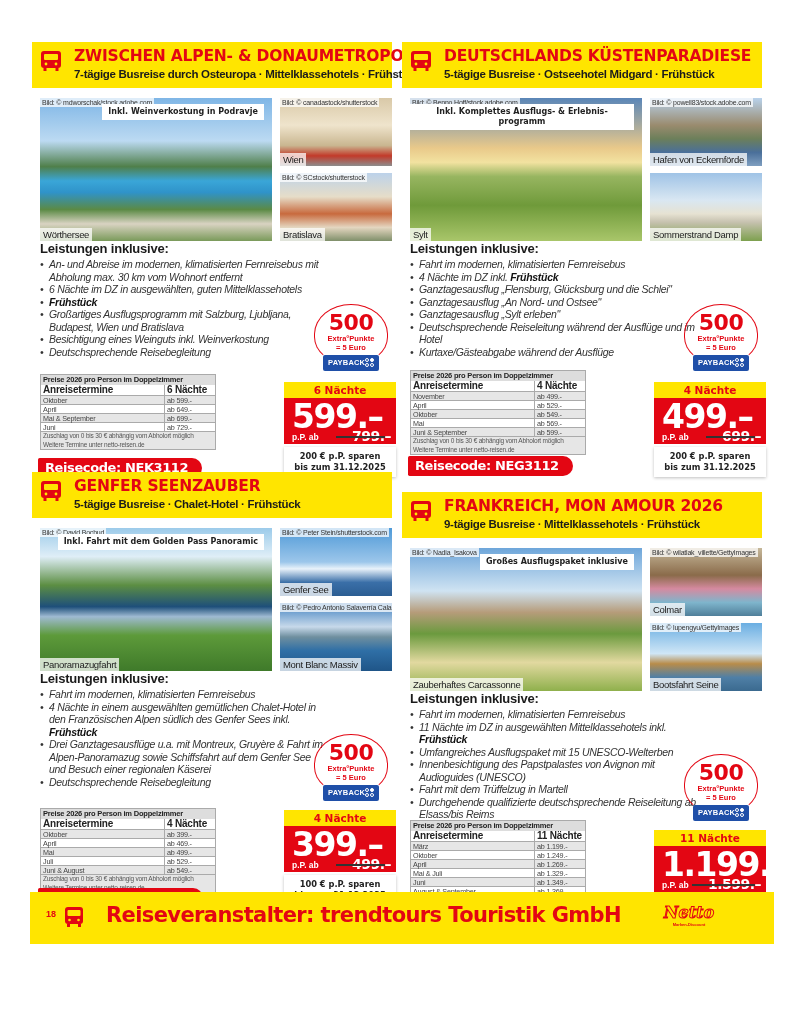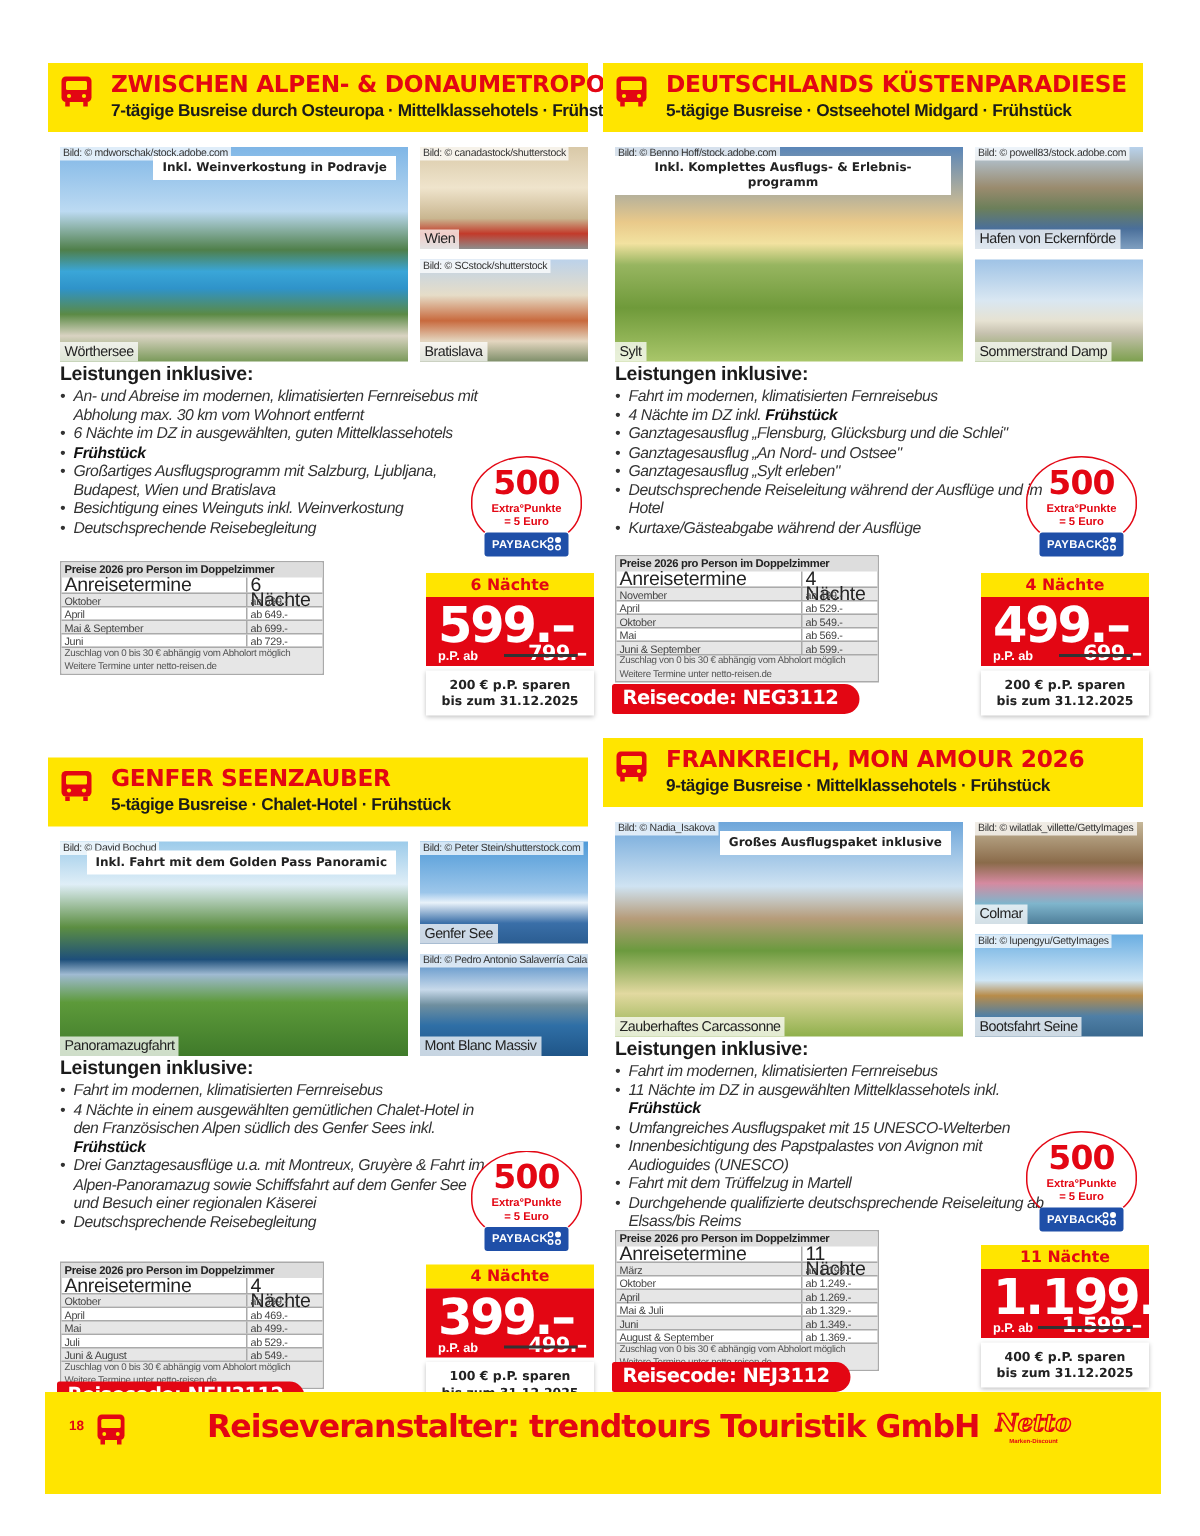--- a/index.html
+++ b/index.html
@@ -2,21 +2,21 @@
 <html><head>
 <meta charset="utf-8">
 <style>
   * { box-sizing: border-box; margin: 0; padding: 0; }
   html, body { width: 800px; height: 1024px; background: #ffffff; overflow: hidden; }
   body { font-family: "Liberation Sans", sans-serif; color: #222; position: relative; }
 
   .offer { position: absolute; width: 370px; height: 444px; }
   .offer.o1 { left: 32px; top: 42px; }
   .offer.o2 { left: 402px; top: 42px; }
-  .offer.o3 { left: 32px; top: 505px; }
+  .offer.o3 { left: 32px; top: 472px; }
   .offer.o4 { left: 402px; top: 492px; }
 
   .head { position: absolute; left: 0; top: 0; width: 360px; height: 46px; background: #ffe500; }
   .head .bus { position: absolute; left: 8px; top: 8px; width: 22px; height: 22px; }
   .head .title { position: absolute; left: 42px; top: 5px; font-weight: bold; font-size: 15.5px; color: #e30613; letter-spacing: -0.2px; white-space: nowrap; font-family: "DejaVu Sans", sans-serif; }
   .head .sub { position: absolute; left: 42px; top: 26px; font-weight: bold; font-size: 11.5px; color: #1b1b1b; white-space: nowrap; letter-spacing: -0.3px; }
 
   .img { position: absolute; overflow: hidden; padding-left: 27px; }
   .img.main { left: 8px; top: 56px; width: 232px; height: 143px; }
   .img.s1 { left: 248px; top: 56px; width: 112px; height: 68px; }
@@ -34,42 +34,42 @@
   .payback { position: absolute; left: 282px; top: 262px; width: 74px; height: 70px; }
   .pb-circle { position: absolute; left: 0; top: 0; width: 74px; height: 60px; border: 1.3px solid #e30613; border-radius: 50% 50% 45% 45%; border-bottom-color: transparent; }
   .pb-num { position: absolute; left: 0; top: 6px; width: 74px; text-align: center; color: #e30613; font-weight: bold; font-size: 22px; letter-spacing: -0.5px; font-family: "DejaVu Sans", sans-serif; }
   .pb-txt { position: absolute; left: 0; top: 31px; width: 74px; text-align: center; color: #e30613; font-weight: bold; font-size: 7.5px; line-height: 8.5px; }
   .pb-badge { position: absolute; left: 9px; top: 51px; width: 56px; height: 16px; background: #1f4fa8; border-radius: 2px; color: #fff; font-weight: bold; font-size: 7.5px; line-height: 16px; padding-left: 5px; letter-spacing: 0.2px; }
   .pb-dots { position: absolute; right: 4px; top: 3px; width: 10px; height: 10px; }
   .pb-dots i { position: absolute; width: 4px; height: 4px; border: 1px solid #fff; border-radius: 50%; }
 
   .ptable { position: absolute; left: 8px; width: 176px; border: 1px solid #aaa; background: #fff; font-size: 7.2px; color: #444; letter-spacing: -0.2px; }
   .ptable .t-head { background: #ddd; font-weight: bold; font-size: 7.5px; color: #222; padding: 0 2px; height: 10px; line-height: 10px; }
-  .ptable .t-cols { display: flex; height: 10px; line-height: 10px; font-weight: normal; font-size: 13px; color: #222; }
+  .ptable .t-cols { display: flex; height: 10px; line-height: 10px; font-weight: bold; font-size: 10px; color: #222; }
   .ptable .row { display: flex; height: 9px; line-height: 9px; border-top: 1px solid #aaa; }
   .ptable .row:nth-child(odd) { background: #e6e6e6; }
   .ptable .c1 { flex: 1; padding-left: 2px; border-right: 1px solid #aaa; }
   .ptable .c2 { width: 50px; padding-left: 2px; }
   .ptable .foot { background: #e6e6e6; border-top: 1px solid #aaa; font-size: 6.5px; line-height: 8.5px; padding: 0 2px; color: #555; }
 
   .code { position: absolute; left: 6px; height: 20px; background: #e30613; color: #fff; font-weight: bold; font-size: 13px; line-height: 20px; padding: 0 14px 0 7px; border-radius: 2px 12px 12px 2px; white-space: nowrap; font-family: "DejaVu Sans", sans-serif; letter-spacing: -0.4px; }
 
   .price { position: absolute; left: 252px; width: 112px; }
   .price .nights { height: 16px; background: #ffe500; color: #e30613; font-weight: bold; font-size: 10.5px; line-height: 16px; text-align: center; font-family: "DejaVu Sans", sans-serif; }
   .price .box { position: relative; height: 46px; background: #e30613; color: #fff; }
   .price .big { position: absolute; left: 8px; top: 0; font-weight: bold; font-size: 33px; line-height: 38px; letter-spacing: -1.5px; font-family: "DejaVu Sans", sans-serif; }
   .price .pp { position: absolute; left: 8px; bottom: 2px; font-size: 8.5px; font-weight: bold; }
   .price .old { position: absolute; right: 5px; bottom: 0px; font-size: 14px; font-weight: bold; color: #fff; letter-spacing: -0.5px; font-family: "DejaVu Sans", sans-serif; }
   .price .old::before { content: ""; position: absolute; left: -16px; right: 6px; top: 8px; height: 1.5px; background: #333; }
   .price .save { margin-top: 3px; background: #fff; box-shadow: 0 1px 3px rgba(0,0,0,0.25); text-align: center; font-size: 8.3px; font-weight: bold; line-height: 11px; padding: 4px 0; color: #222; font-family: "DejaVu Sans", sans-serif; }
 
-  .footer { position: absolute; left: 30px; top: 928px; width: 744px; height: 68px; background: #ffe500; }
+  .footer { position: absolute; left: 30px; top: 892px; width: 744px; height: 52px; background: #ffe500; }
   .footer .page { position: absolute; left: 16px; top: 17px; font-size: 9px; color: #e30613; font-weight: bold; }
   .footer .bus { position: absolute; left: 34px; top: 14px; width: 20px; height: 22px; }
-  .footer .txt { position: absolute; left: 76px; top: 11px; font-size: 21px; font-weight: bold; color: #e30613; white-space: nowrap; font-family: "DejaVu Sans", sans-serif; letter-spacing: -0.6px; margin-left: 32px; }
+  .footer .txt { position: absolute; left: 76px; top: 11px; font-size: 21px; font-weight: bold; color: #e30613; white-space: nowrap; font-family: "DejaVu Sans", sans-serif; letter-spacing: -0.6px; }
   .footer .logo { position: absolute; left: 632px; top: 12px; width: 54px; text-align: center; }
   .footer .logo .n { font-style: italic; font-weight: bold; font-size: 16px; color: #ffe500; -webkit-text-stroke: 1px #e30613; font-family: "DejaVu Serif", serif; line-height: 18px; }
   .footer .logo .s { font-size: 4px; color: #e30613; font-weight: bold; }
 </style>
 </head>
 <body>
 
 <div class="offer o1">
     <div class="head">
       <svg class="bus" viewBox="0 0 22 22">
@@ -138,20 +138,21 @@
         <div class="row">
           <span class="c1">Juni</span>
           <span class="c2">ab 729.-</span>
         </div>
       </div>
       <div class="foot">
         <div>Zuschlag von 0 bis 30 € abhängig vom Abholort möglich</div>
         <div>Weitere Termine unter netto-reisen.de</div>
       </div>
     </div>
+    <div class="code" style="top:416px">Reisecode: NEK3112</div>
     <div class="price" style="top:340px">
       <div class="nights">6 Nächte</div>
       <div class="box">
         <span class="big">599.–</span>
         <span class="pp">p.P. ab</span>
         <span class="old">799.–</span>
       </div>
       <div class="save">
         <div>200 € p.P. sparen</div>
         <div>bis zum 31.12.2025</div>

